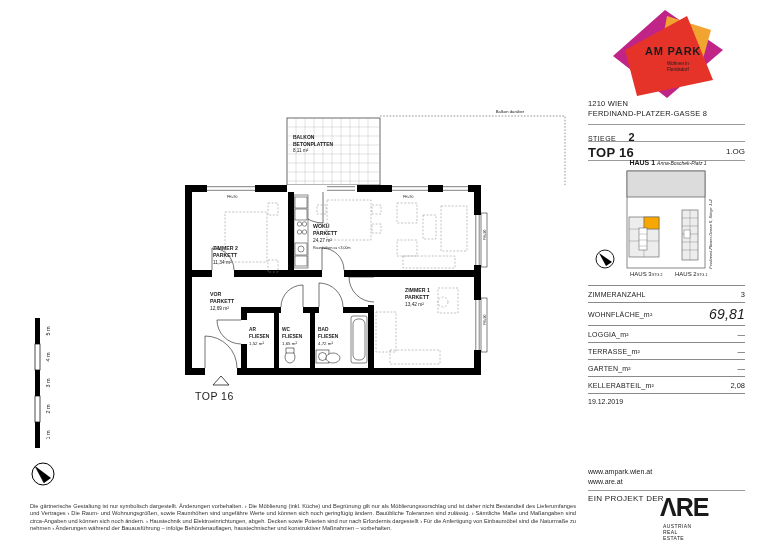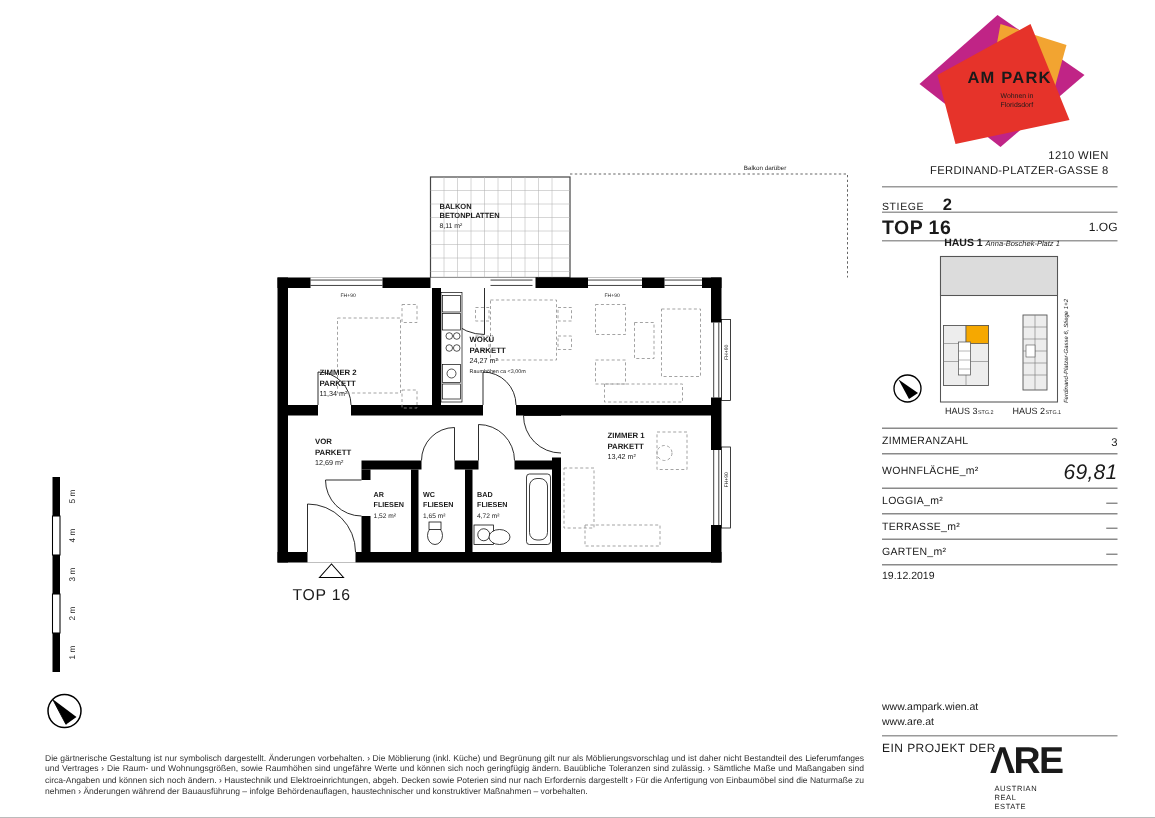--- a/index.html
+++ b/index.html
@@ -2,21 +2,21 @@
 <html><head>
 <meta charset="utf-8">
 <style>
   html,body{margin:0;padding:0;background:#888;}
   .page{position:relative;width:770px;height:545px;background:#fff;
         font-family:"Liberation Sans",sans-serif;color:#1a1a1a;overflow:hidden;}
   .abs{position:absolute;}
   svg text{font-family:"Liberation Sans",sans-serif;fill:#1a1a1a;}
 
   
-  .addr{left:620px;top:99px;font-size:7.5px;line-height:10px;letter-spacing:.2px;text-align:right;}
+  .addr{left:588px;top:99px;font-size:7.5px;line-height:10px;letter-spacing:.2px;}
   .rule{left:588px;width:157px;border-top:1px solid #9a9a9a;height:0;}
   .stiege-row{left:588px;top:127px;width:157px;height:13px;}
   .stiege-row .lbl{font-size:7px;letter-spacing:.4px;}
   .stiege-row .val{font-size:11px;font-weight:bold;margin-left:8px;}
   .top-row{left:588px;top:143px;width:157px;height:16px;}
   .top-row .top-big{font-size:13px;font-weight:bold;letter-spacing:.3px;}
   .top-row .og{float:right;font-size:8px;margin-top:4px;}
   .site-header{left:588px;top:159px;width:160px;text-align:center;font-size:7px;font-weight:bold;}
   .site-header .sub{font-size:5px;font-weight:normal;font-style:italic;}
 
@@ -294,20 +294,24 @@
       <span class="tv">—</span>
     </div>
     <div class="trow">
       <span class="tl">TERRASSE_m²</span>
       <span class="tv">—</span>
     </div>
     <div class="trow">
       <span class="tl">GARTEN_m²</span>
       <span class="tv">—</span>
     </div>
+    <div class="trow">
+      <span class="tl">KELLERABTEIL_m²</span>
+      <span class="tv">2,08</span>
+    </div>
     <div class="tbl-bottom"></div>
     <div class="tdate">19.12.2019</div>
   </div>
 
   <div class="abs urls">
     <div>www.ampark.wien.at</div>
     <div>www.are.at</div>
   </div>
   <div class="abs rule" style="top:490px"></div>
   <div class="abs projline">EIN PROJEKT DER</div>

